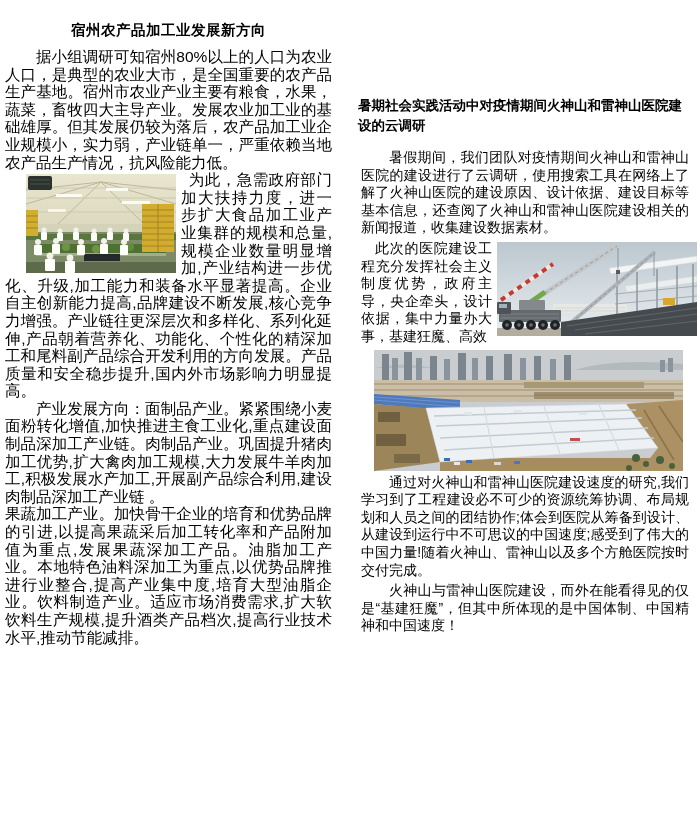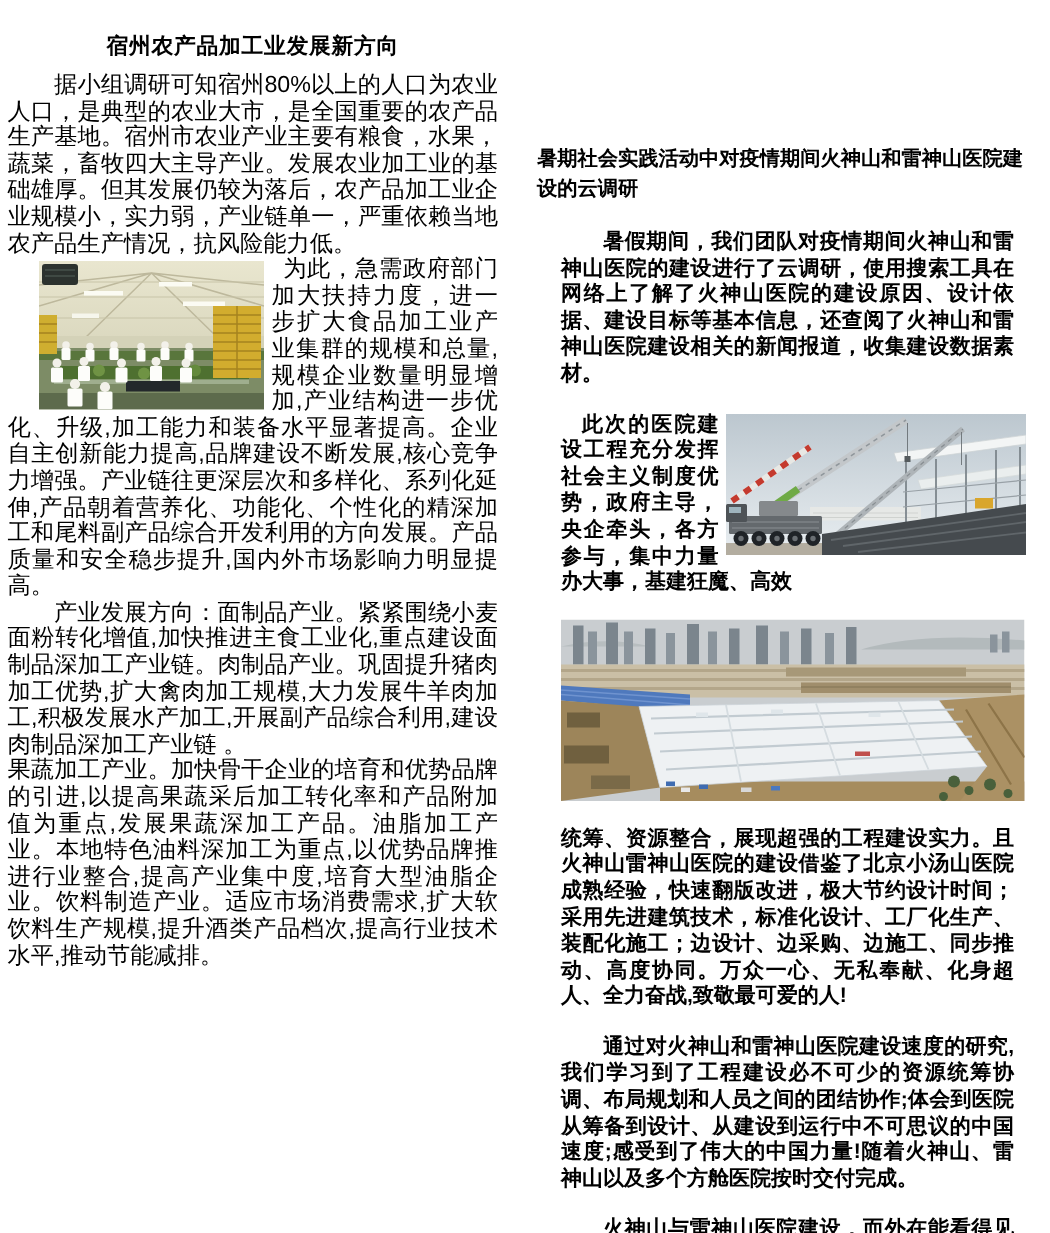--- a/index.html
+++ b/index.html
@@ -7,21 +7,21 @@
         font-family:"Liberation Sans","DejaVu Sans",sans-serif;color:#000;padding-left:24px;}
   
   .col-left{position:absolute;left:5px;top:21px;width:327px;}
   .col-left h1{font-size:14.5px;font-weight:700;text-align:center;margin:0 0 8px 0;letter-spacing:.5px;}
   .lp{margin:0;font-size:15.5px;line-height:17.6px;text-align:justify;text-indent:2em;font-weight:400;}
   .lp.p-wrap{text-indent:.5em;}
   .factory-img{float:left;width:150px;height:99px;margin:3px 5px 2px 21px;}
   
   .col-right{position:absolute;left:358px;top:96px;width:334px;}
   .col-right h1{font-size:13.5px;font-weight:700;text-align:left;line-height:20px;margin:0 0 13px 0;}
-  .rp{margin:16px;font-size:14px;line-height:17.6px;text-align:justify;text-indent:2em;font-weight:700;}
+  .rp{margin:3px;font-size:14px;line-height:17.6px;text-align:justify;text-indent:2em;font-weight:400;}
   .rp.p2a{text-indent:1em;}
   .rp.cont{text-indent:0;}
   .crane-img{float:right;width:200px;height:94px;margin:2px -8px 2px 5px;}
   .aerial-img{display:block;width:309px;height:121px;margin:4px 0 3px 16px;}
 </style>
 </head>
 <body>
 
 <div class="page">
 
@@ -140,21 +140,21 @@
           <circle cx="58" cy="83" r="5" fill="#1f2327"></circle>
         <circle cx="10" cy="83" r="1.8" fill="#6a6f73"></circle>
           <circle cx="22" cy="83" r="1.8" fill="#6a6f73"></circle>
           <circle cx="34" cy="83" r="1.8" fill="#6a6f73"></circle>
           <circle cx="46" cy="83" r="1.8" fill="#6a6f73"></circle>
           <circle cx="58" cy="83" r="1.8" fill="#6a6f73"></circle>
         <rect x="166" y="56" width="12" height="7" fill="#d9a62c"></rect>
         <polygon points="64,80 200,60 200,94 64,94" fill="#454a4e"></polygon>
         <path d="M70,84 L200,66 M78,88 L200,72 M88,92 L200,79" stroke="#60666a" stroke-width="1.2"></path>
       </svg>
-      <span>此次的医院建设工程充分发挥社会主义制度优势，政府主导，央企牵头，各方参与，集中力量办大事，基建狂魔、高效</span>
+      <span>此次的医院建设工程充分发挥社会主义制度优势，政府主导，央企牵头，设计依据，集中力量办大事，基建狂魔、高效</span>
     </p>
 
     <svg class="aerial-img" viewBox="0 0 309 121" preserveAspectRatio="none">
       <rect width="309" height="121" fill="#c9cdd0"></rect>
       <path d="M200,20 Q240,8 309,14 L309,20 Z" fill="#b3babc"></path>
       <path d="M0,18 Q30,11 60,18 Z" fill="#b8bec0"></path>
       <g fill="#7b858d">
         <rect x="8" y="4" width="7" height="26"></rect>
           <rect x="30" y="2" width="8" height="28"></rect>
           <rect x="56" y="6" width="7" height="24"></rect>
@@ -201,18 +201,17 @@
         <rect x="92" y="110" width="6" height="3" fill="#3f6cb1"></rect>
         <rect x="120" y="112" width="7" height="3" fill="#d8d8d8"></rect>
         <rect x="140" y="111" width="6" height="3" fill="#4a78c0"></rect>
       <circle cx="262" cy="108" r="4" fill="#49603b"></circle>
         <circle cx="272" cy="114" r="3" fill="#49603b"></circle>
         <circle cx="286" cy="110" r="4" fill="#49603b"></circle>
         <circle cx="298" cy="116" r="3" fill="#49603b"></circle>
         <circle cx="255" cy="118" r="3" fill="#49603b"></circle>
     </svg>
 
-    <p class="rp cont"><span>统筹、资源整合，展现超强的工程建设实力。且火神山雷神山医院的建设借鉴了北京小汤山医院成熟经验，快速翻版改进，极大节约设计时间；采用先进建筑技术，标准化设计、工厂化生产、装配化施工；边设计、边采购、边施工、同步推动、高度协同。万众一心、无私奉献、化身超人、全力奋战,致敬最可爱的人!</span></p>
     <p class="rp"><span>通过对火神山和雷神山医院建设速度的研究,我们学习到了工程建设必不可少的资源统筹协调、布局规划和人员之间的团结协作;体会到医院从筹备到设计、从建设到运行中不可思议的中国速度;感受到了伟大的中国力量!随着火神山、雷神山以及多个方舱医院按时交付完成。</span></p>
     <p class="rp"><span>火神山与雷神山医院建设，而外在能看得见的仅是“基建狂魔”，但其中所体现的是中国体制、中国精神和中国速度！</span></p>
   </div>
 
 </div>
 
 </body></html>

